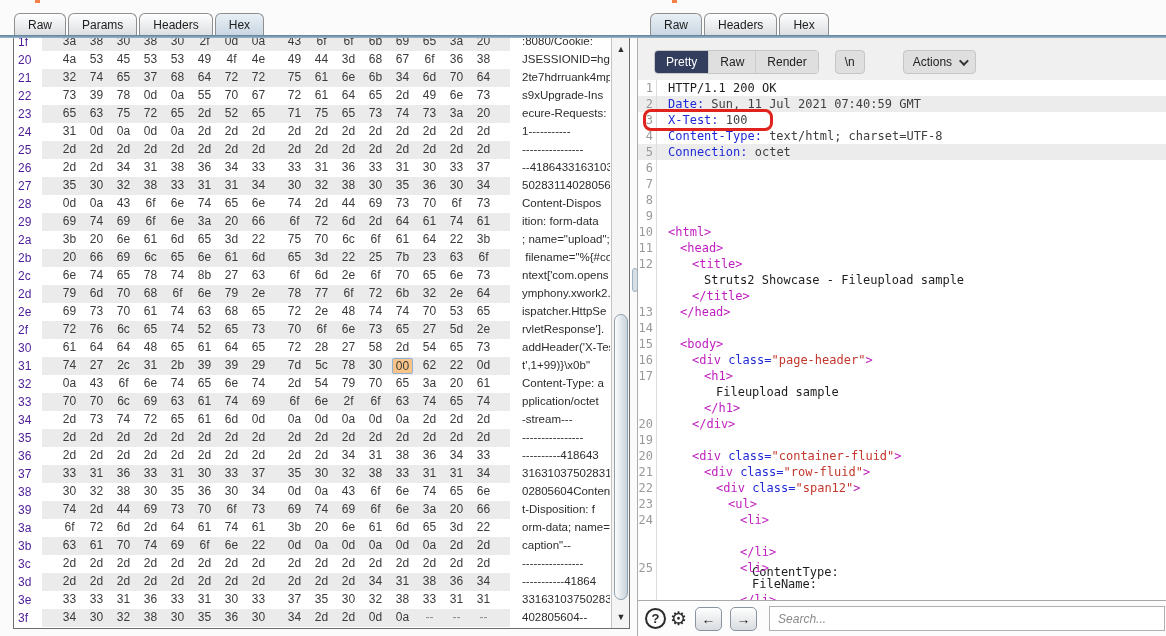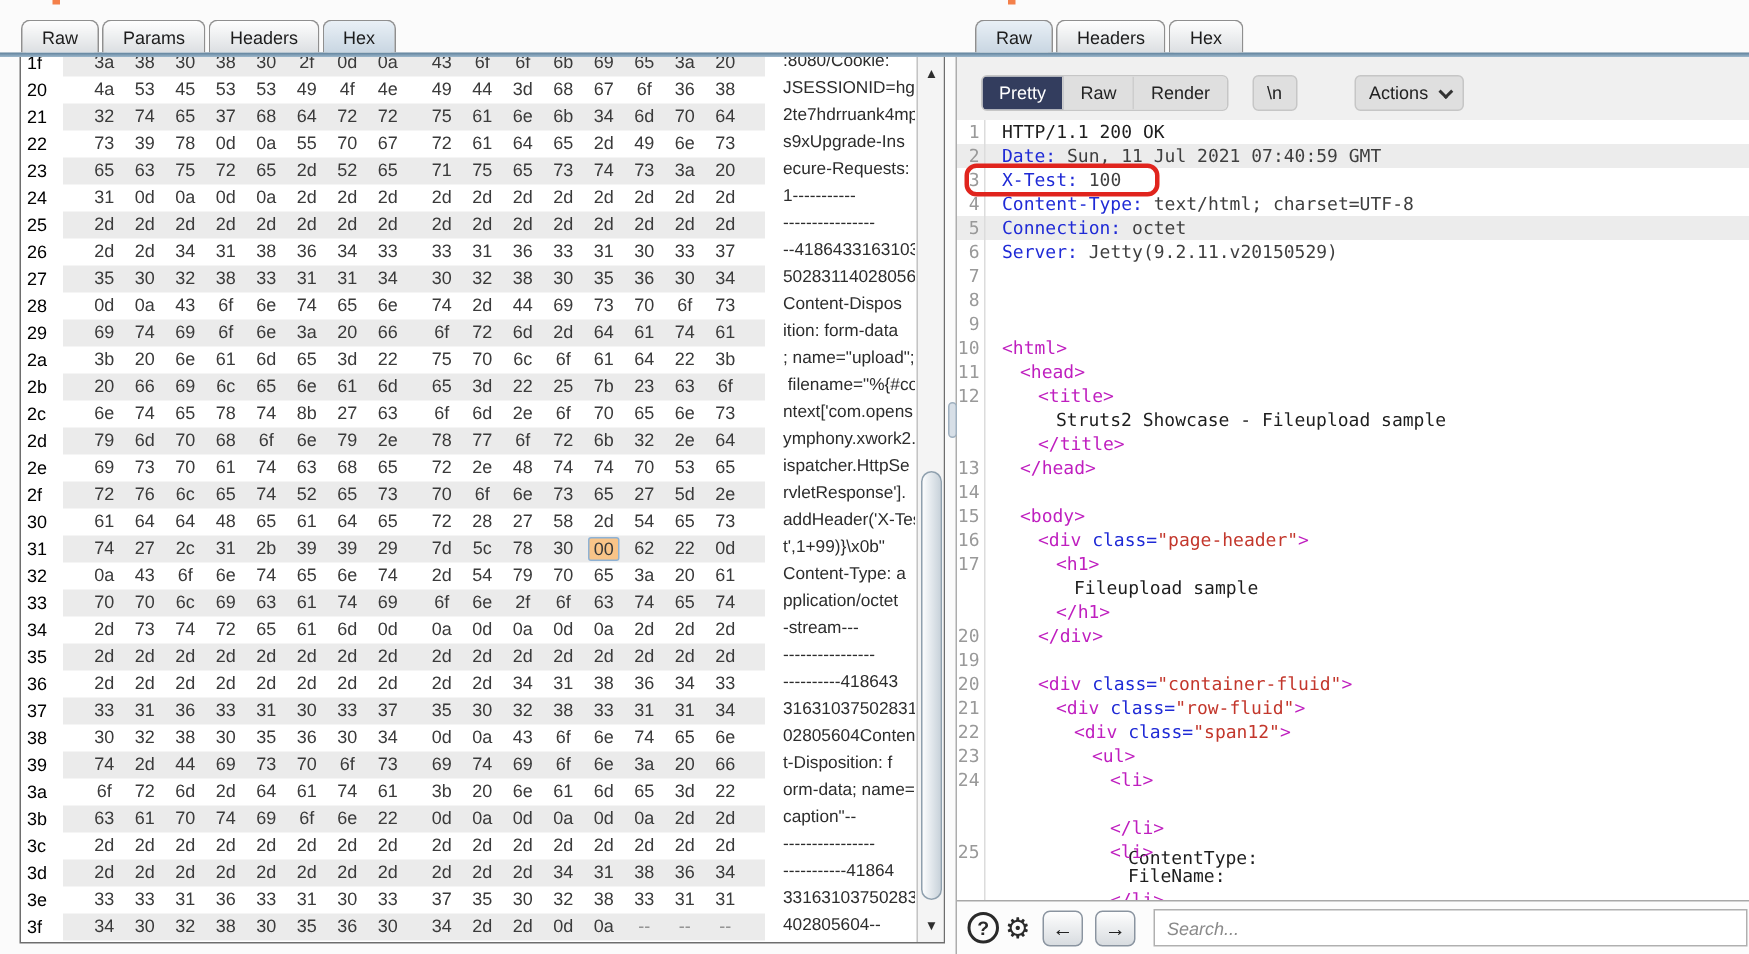--- a/index.html
+++ b/index.html
@@ -15,21 +15,21 @@
   .tab.sel { background:linear-gradient(#e9f0f6,#c9d6e2); position:relative; z-index:7; }
   .blue-line { position:absolute; top:35px; height:3px; left:0; width:1166px;
     background:linear-gradient(#5d7f9a,#9db8cc); z-index:5; }
 
   
   .lbox { position:absolute; left:13px; top:37px; width:617px; height:592px;
     border:1px solid #6e6e6e; background:#fff; z-index:4; }
   .hexwrap { position:absolute; left:14px; top:38px; width:596px; height:590px; overflow:hidden; z-index:5; }
   .hexrow { position:relative; height:18px; font-size:12px; color:#3a3a3a; }
   .hexrow .stripe { position:absolute; left:28px; top:0; width:468px; height:100%; background:#ebebeb; }
-  .hexoff { position:absolute; left:4px; top:2px; width:30px; color:#000000; }
+  .hexoff { position:absolute; left:4px; top:2px; width:30px; color:#4c1d95; }
   .hexbyte { position:absolute; top:1px; width:21px; height:16px; text-align:center; line-height:15px; }
   .hexbyte.empty { color:#8d8d8d; }
   .hexbyte.hl { background:#f9c488; border:1px solid #8fb2d4; border-radius:2px; }
   .hexascii { position:absolute; left:508px; top:2px; white-space:pre; font-size:11.5px; color:#2c2c2c; }
 
   
   .lscroll { position:absolute; left:611px; top:38px; width:18px; height:590px;
     background:#f4f4f4; border-left:1px solid #c4c4c4; z-index:6; }
   .sarrow { position:absolute; left:0; width:18px; height:18px; text-align:center;
     font-size:9px; line-height:18px; color:#2e2e2e; }
@@ -803,21 +803,21 @@
     <span class="chev"></span>
   </div>
 </div>
 
 <div class="editor" id="editor">
     <div class="eline"><span class="lnum">1</span><span class="ecode" style="padding-left: 0px;"><span class="seg-p">HTTP/1.1 200 OK</span></span></div>
     <div class="eline stripe"><span class="lnum">2</span><span class="ecode" style="padding-left: 0px;"><span class="seg-h">Date:</span><span class="seg-v"> Sun, 11 Jul 2021 07:40:59 GMT</span></span></div>
     <div class="eline"><span class="lnum">3</span><span class="ecode" style="padding-left: 0px;"><span class="seg-h">X-Test:</span><span class="seg-v"> 100</span></span><div class="redbox"></div></div>
     <div class="eline"><span class="lnum">4</span><span class="ecode" style="padding-left: 0px;"><span class="seg-h">Content-Type:</span><span class="seg-v"> text/html; charset=UTF-8</span></span></div>
     <div class="eline stripe"><span class="lnum">5</span><span class="ecode" style="padding-left: 0px;"><span class="seg-h">Connection:</span><span class="seg-v"> octet</span></span></div>
-    <div class="eline"><span class="lnum">6</span><span class="ecode" style="padding-left: 0px;"><span class="seg-h">Server:</span><span class="seg-v"> Jetty(9.2.11.v20150529)</span></span></div>
+    <div class="eline"><span class="lnum">6</span></div>
     <div class="eline"><span class="lnum">7</span><span class="ecode" style="padding-left: 0px;"></span></div>
     <div class="eline"><span class="lnum">8</span><span class="ecode" style="padding-left: 0px;"></span></div>
     <div class="eline"><span class="lnum">9</span><span class="ecode" style="padding-left: 0px;"></span></div>
     <div class="eline"><span class="lnum">10</span><span class="ecode" style="padding-left: 0px;"><span class="seg-t">&lt;html&gt;</span></span></div>
     <div class="eline"><span class="lnum">11</span><span class="ecode" style="padding-left: 12px;"><span class="seg-t">&lt;head&gt;</span></span></div>
     <div class="eline"><span class="lnum">12</span><span class="ecode" style="padding-left: 24px;"><span class="seg-t">&lt;title&gt;</span></span></div>
     <div class="eline"><span class="lnum"></span><span class="ecode" style="padding-left: 36px;"><span class="seg-x">Struts2 Showcase - Fileupload sample</span></span></div>
     <div class="eline"><span class="lnum"></span><span class="ecode" style="padding-left: 24px;"><span class="seg-t">&lt;/title&gt;</span></span></div>
     <div class="eline"><span class="lnum">13</span><span class="ecode" style="padding-left: 12px;"><span class="seg-t">&lt;/head&gt;</span></span></div>
     <div class="eline"><span class="lnum">14</span><span class="ecode" style="padding-left: 0px;"></span></div>

